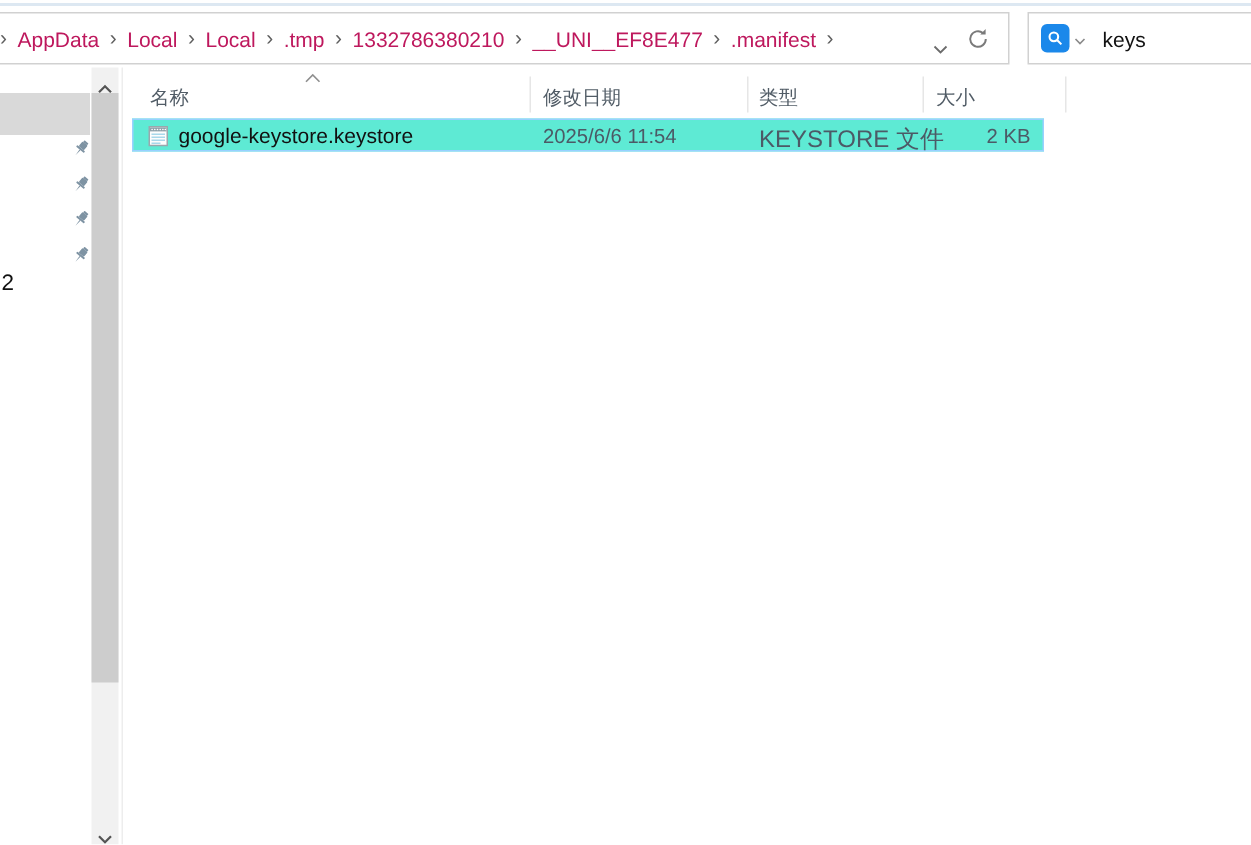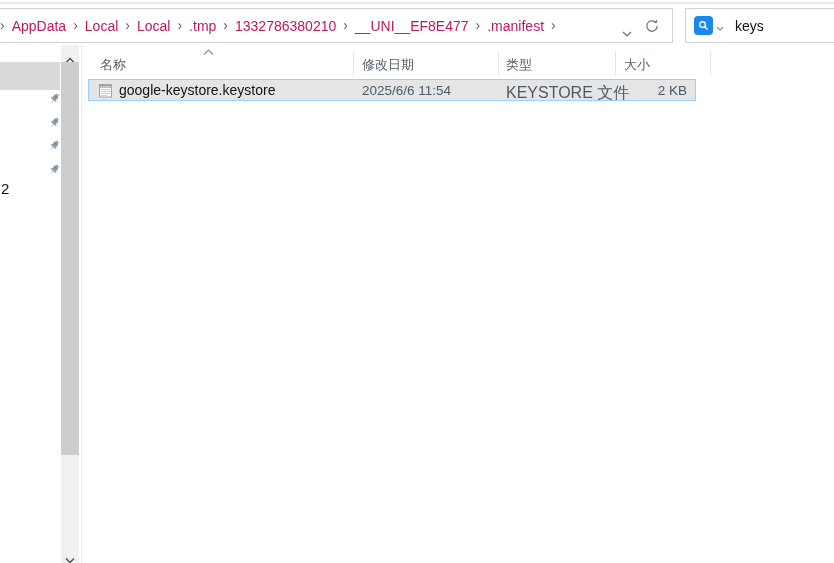--- a/index.html
+++ b/index.html
@@ -44,21 +44,21 @@
   
   .list-header { position:absolute; left:88px; top:48px; width:624px; height:30px; font-size:13px; color:#515c66; }
   .hdr-label { position:absolute; top:8px; }
   .hdr-name { left:12px; } .hdr-date { left:274px; } .hdr-type { left:418px; } .hdr-size { left:536px; }
   .hdr-sep { position:absolute; top:3px; width:1px; height:24px; background:#e6e6e6; }
   .hdr-sep1 { left:265px; } .hdr-sep2 { left:410px; } .hdr-sep3 { left:527px; } .hdr-sep4 { left:622px; }
   .sort-glyph { position:absolute; left:115px; top:-4px; }
 
   
   .file-row { position:absolute; left:88px; top:79px; width:608px; height:22px;
-              background:#e5e5e5; border:1px solid #99d1ff; font-size:14px; }
+              background:#5eead4; border:1px solid #99d1ff; font-size:14px; }
   .file-icon { position:absolute; left:9px; top:2px; }
   .cell { position:absolute; top:2px; white-space:nowrap; }
   .cell-name { left:30px; color:#111; }
   .cell-date { left:273px; color:#4c5a66; font-size:13.5px; top:3px; }
   .cell-type { left:417px; color:#4c5a66; font-size:16px; top:3px; }
   .cell-size { right:8px;  color:#4c5a66; font-size:13.5px; top:3px; }
 </style>
 </head>
 <body>
 

